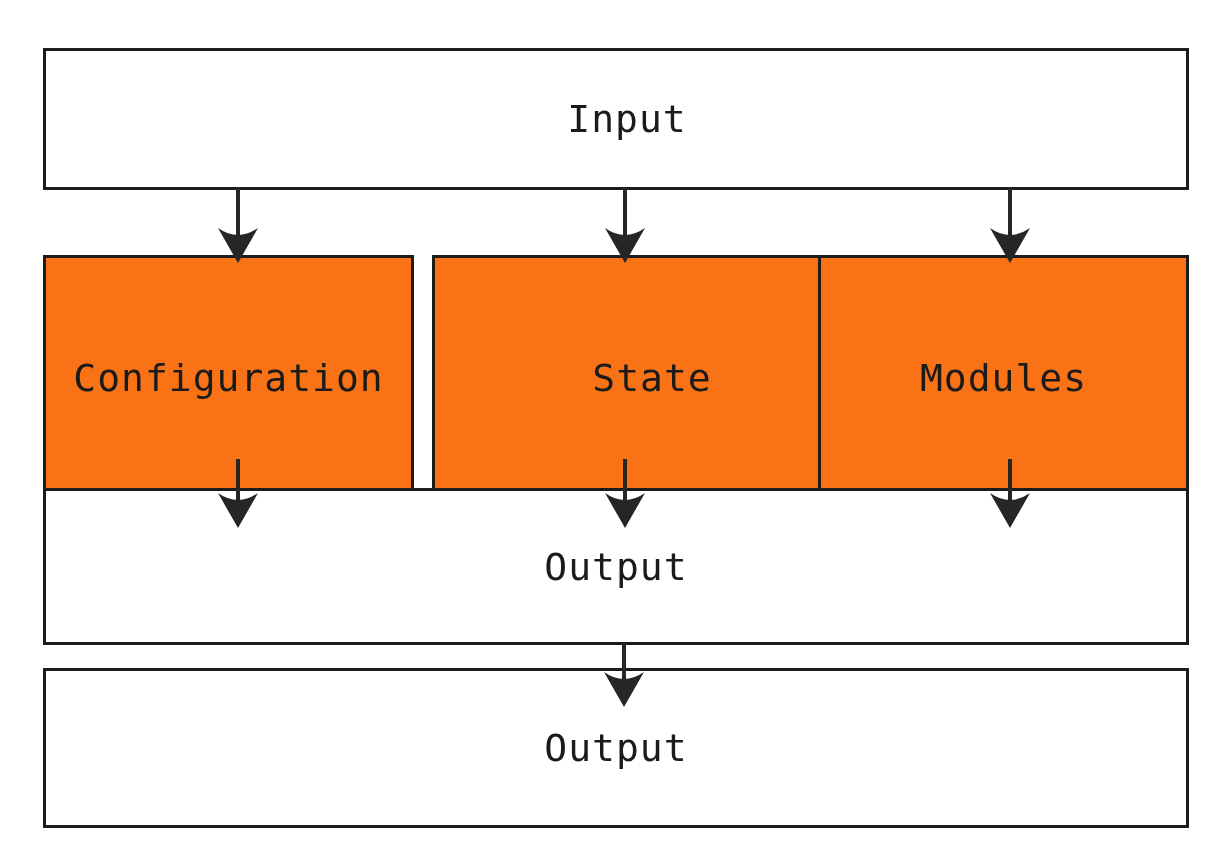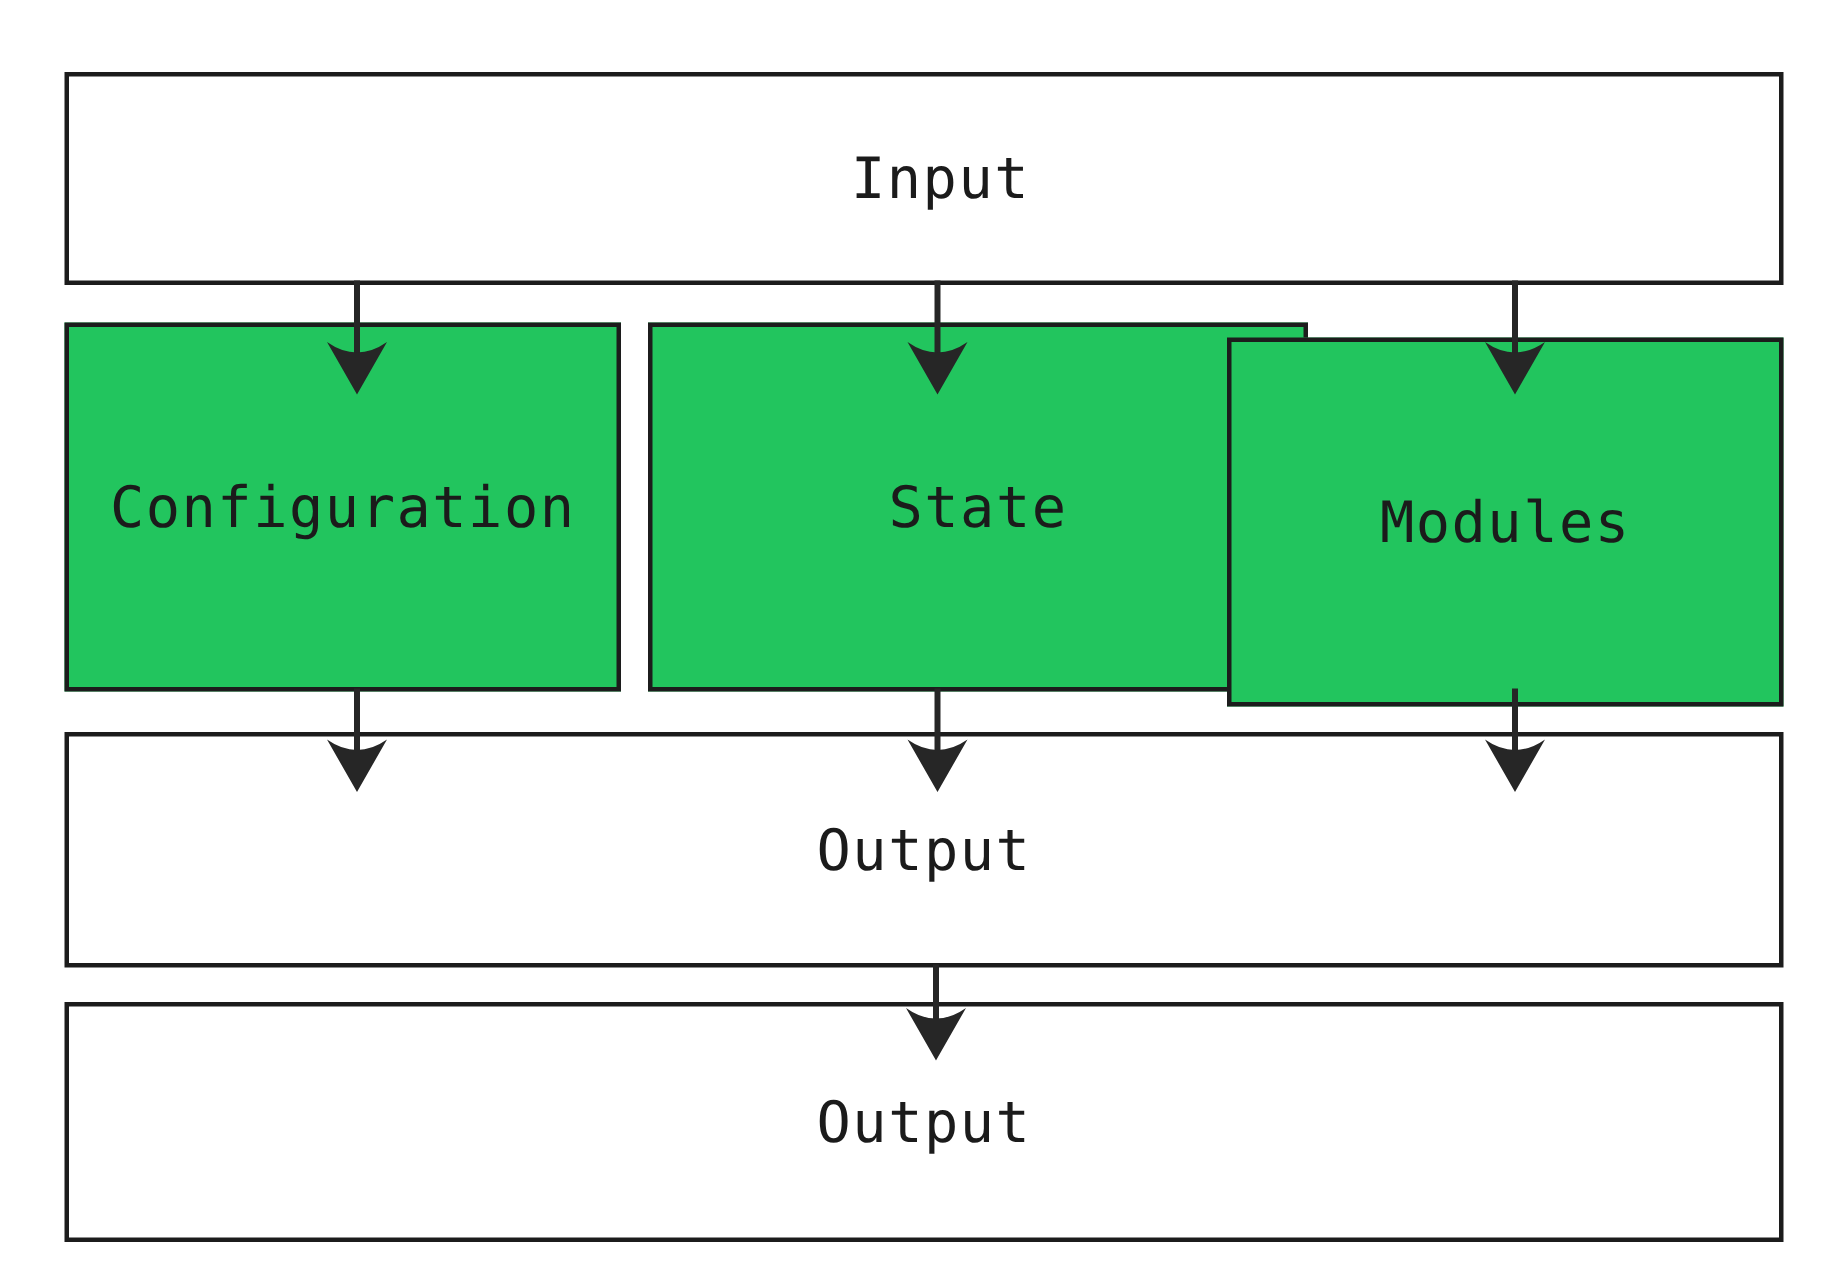--- a/index.html
+++ b/index.html
@@ -19,26 +19,26 @@
     align-items: center;
     justify-content: center;
   }
   .box .label {
     font-size: 38px;
     color: #1b1b1b;
     letter-spacing: 1px;
     white-space: nowrap;
   }
   .fill-white { background: #ffffff; }
-  .fill-gray  { background: #22c55e; }
+  .fill-gray  { background: #f97316; margin-top: 40px; }
 
   .box-input         { left: 43px;  top: 48px;  width: 1146px; height: 142px; padding-left: 22px; }
   .box-configuration { left: 43px;  top: 215px; width: 371px;  height: 246px; }
   .box-state         { left: 432px; top: 215px; width: 440px;  height: 246px; }
-  .box-modules       { left: 818px; top: 225px; width: 371px;  height: 246px; }
+  .box-modules       { left: 818px; top: 215px; width: 371px;  height: 246px; }
   .box-runtime       { left: 43px;  top: 488px; width: 1146px; height: 157px; }
   .box-output        { left: 43px;  top: 668px; width: 1146px; height: 160px; }
 
   .arrow-layer {
     position: absolute;
     left: 0; top: 0;
     width: 1222px; height: 842px;
     pointer-events: none;
   }
   .arrow-layer line { stroke: #262626; stroke-width: 4; }

